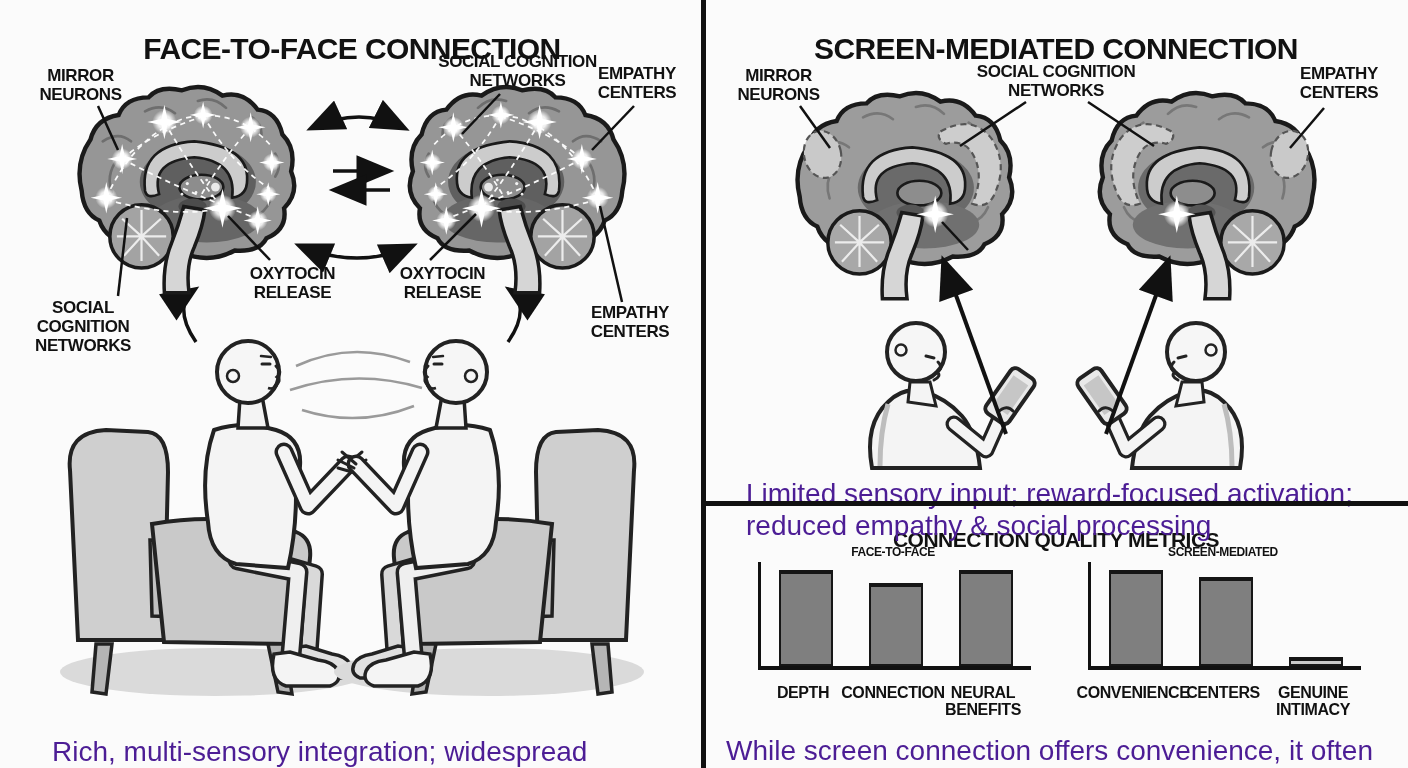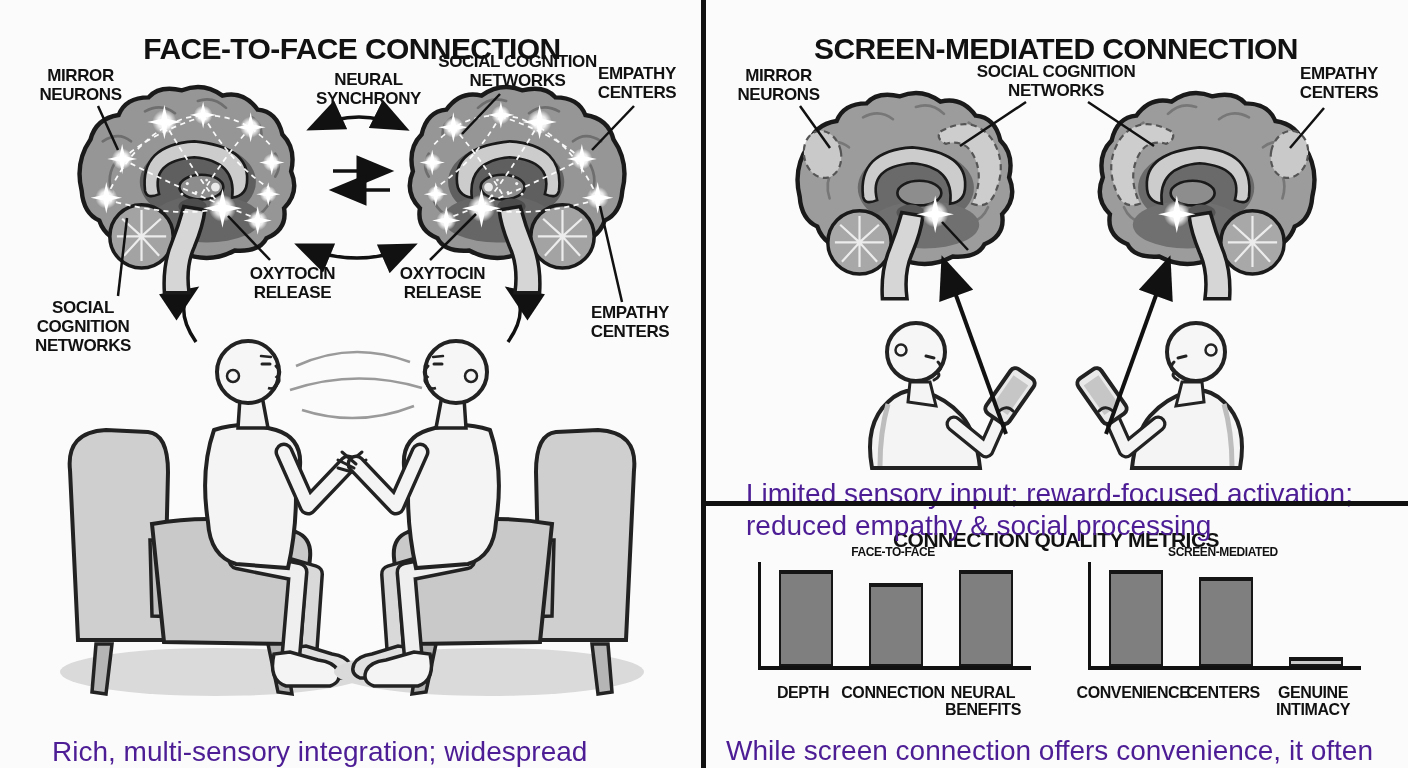--- a/index.html
+++ b/index.html
@@ -158,22 +158,20 @@
         <line x1="430" y1="260" x2="476" y2="214"></line>
         <line x1="118" y1="296" x2="127" y2="218"></line>
         <line x1="622" y1="302" x2="600" y2="206"></line>
       </g>
     </svg>
 
     <h1 class="panel-title" style="top:12px">FACE-TO-FACE CONNECTION</h1>
 
     <div class="lbl" style="left:28px;top:66px;width:105px">MIRROR
 NEURONS</div>
-    <div class="lbl" style="left:306px;top:70px;width:125px">NEURAL
-SYNCHRONY</div>
     <div class="lbl" style="left:430px;top:52px;width:175px">SOCIAL COGNITION
 NETWORKS</div>
     <div class="lbl" style="left:577px;top:64px;width:120px">EMPATHY
 CENTERS</div>
     <div class="lbl" style="left:240px;top:264px;width:105px">OXYTOCIN
 RELEASE</div>
     <div class="lbl" style="left:390px;top:264px;width:105px">OXYTOCIN
 RELEASE</div>
     <div class="lbl" style="left:22px;top:298px;width:122px">SOCIAL
 COGNITION

